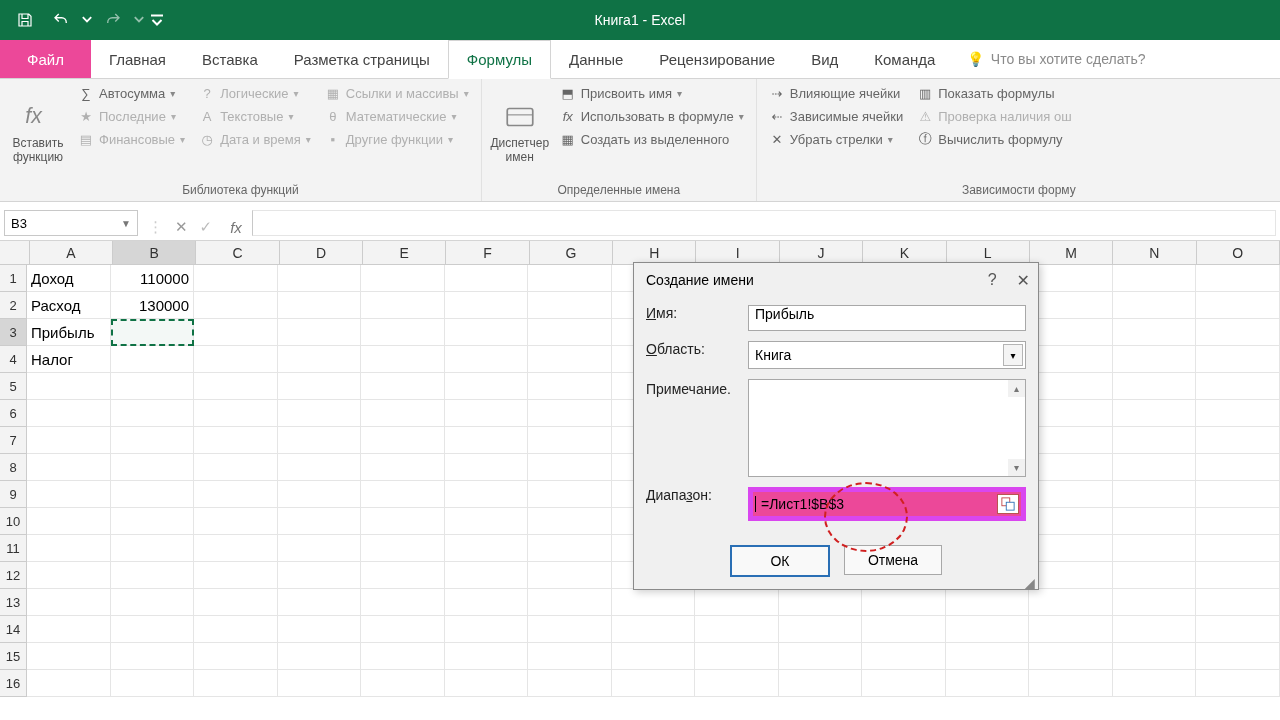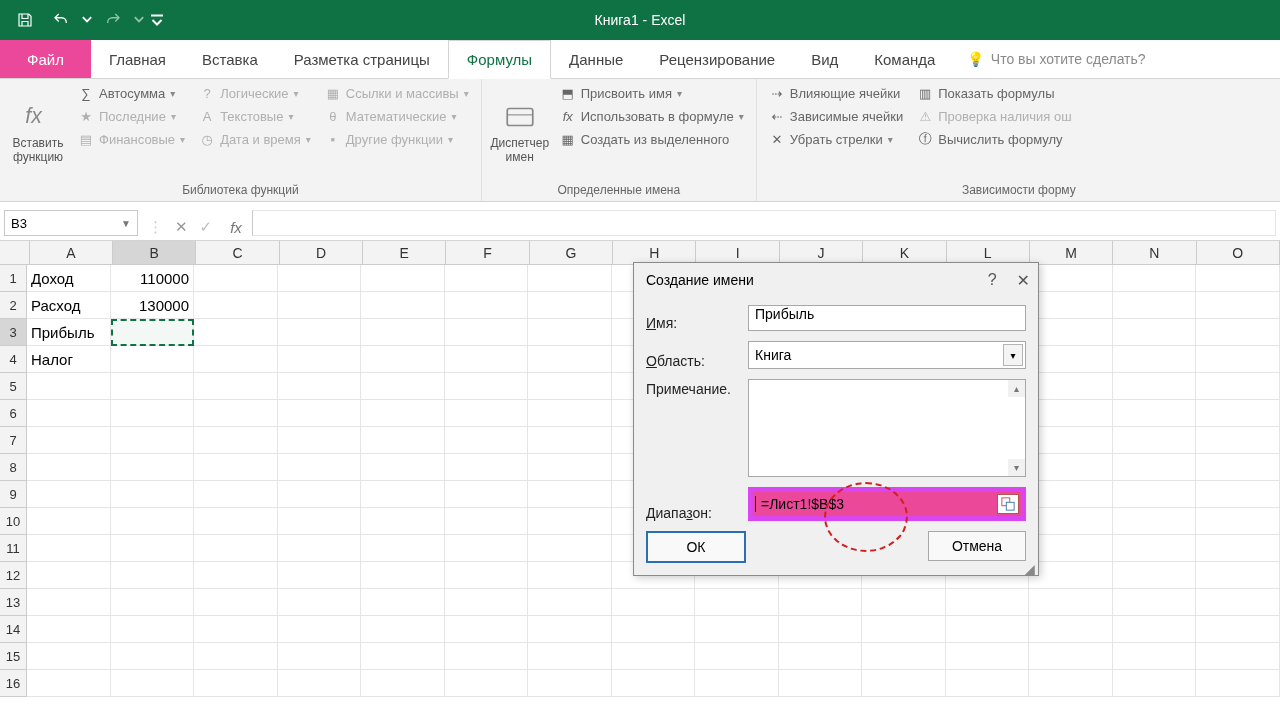--- a/index.html
+++ b/index.html
@@ -39,35 +39,35 @@
 .rowhdr{width:30px;border-right:1px solid #ccc;border-bottom:1px solid #ccc;background:#f3f3f3;display:flex;align-items:center;justify-content:center;font-size:13px;color:#333}
 .rowhdr.sel{background:#d6d6d6}
 .cell{width:86px;border-right:1px solid #e5e5e5;border-bottom:1px solid #e5e5e5;padding:0 4px;font-size:15px;display:flex;align-items:center;overflow:hidden;white-space:nowrap}
 .cell.num{justify-content:flex-end}
 .cell.marching{outline:2px dashed #0f7245;outline-offset:-2px;background:rgba(15,114,69,0.05)}
 .dialog{position:absolute;left:633px;top:262px;width:404px;background:#f0f0f0;border:1px solid #8a8a8a;box-shadow:2px 2px 8px rgba(0,0,0,.2)}
 .dlg-title{height:34px;display:flex;align-items:center;justify-content:space-between;padding:0 8px 0 12px;font-size:14px}
 .dlg-title-r{display:flex;gap:20px;color:#555}
 .dlg-title-r span{cursor:pointer;font-size:16px}
 .dlg-body{padding:8px 12px 12px 12px}
-.fld{display:flex;align-items:flex-end;margin-bottom:10px}
+.fld{display:flex;align-items:flex-start;margin-bottom:10px}
 .fld label{width:102px;font-size:14px;color:#222}
 .fld label u{text-decoration:underline}
 .txt-in{flex:1;height:24px;border:1px solid #a8a8a8;background:#fff;padding:0 6px;font-size:14px}
 .sel-in{flex:1;height:26px;border:1px solid #a8a8a8;background:#fff;display:flex;align-items:center;justify-content:space-between;padding:0 2px 0 6px;font-size:14px}
 .sel-in .dd{width:18px;height:20px;border:1px solid #b4b4b4;background:#f4f4f4;display:flex;align-items:center;justify-content:center;font-size:10px}
 .txtarea{flex:1;height:96px;border:1px solid #a8a8a8;background:#fff;position:relative}
 .txtarea .sbu,.txtarea .sbd{position:absolute;right:0;width:17px;height:17px;background:#f1f1f1;color:#777;font-size:10px;display:flex;align-items:center;justify-content:center}
 .txtarea .sbu{top:0}.txtarea .sbd{bottom:0}
 .fld.top label{align-self:flex-start;padding-top:2px}
 .range-in{flex:1;height:24px;border:5px solid #d946ef;background:#ec4899;display:flex;align-items:center;padding:0 2px 0 2px;font-size:14px;position:relative}
 .range-in .v{flex:1;padding-left:2px}
 .range-in .pick{width:20px;height:18px;border:1px solid #b85450;background:#fff;display:flex;align-items:center;justify-content:center}
 .range-in .pick svg{width:14px;height:14px}
-.dlg-btns{display:flex;justify-content:space-between;gap:14px;margin-top:10px}
+.dlg-btns{display:flex;justify-content:center;gap:14px;margin-top:24px}
 .btn{width:96px;height:28px;border:1px solid #a8a8a8;background:#f9f9f9;display:flex;align-items:center;justify-content:center;font-size:14px;cursor:pointer}
 .btn.primary{border:2px solid #2a6fb5}
 .resize{position:absolute;right:2px;bottom:2px;width:12px;height:12px;color:#888}
 .red-circle{position:absolute;left:824px;top:482px;width:80px;height:66px;border:2px dashed #d02020;border-radius:50%;pointer-events:none}
 .caret{display:inline-block;width:1px;height:16px;background:#000;vertical-align:middle;margin-right:3px}
 svg{display:block}
 </style>
 </head>
 <body>
 

